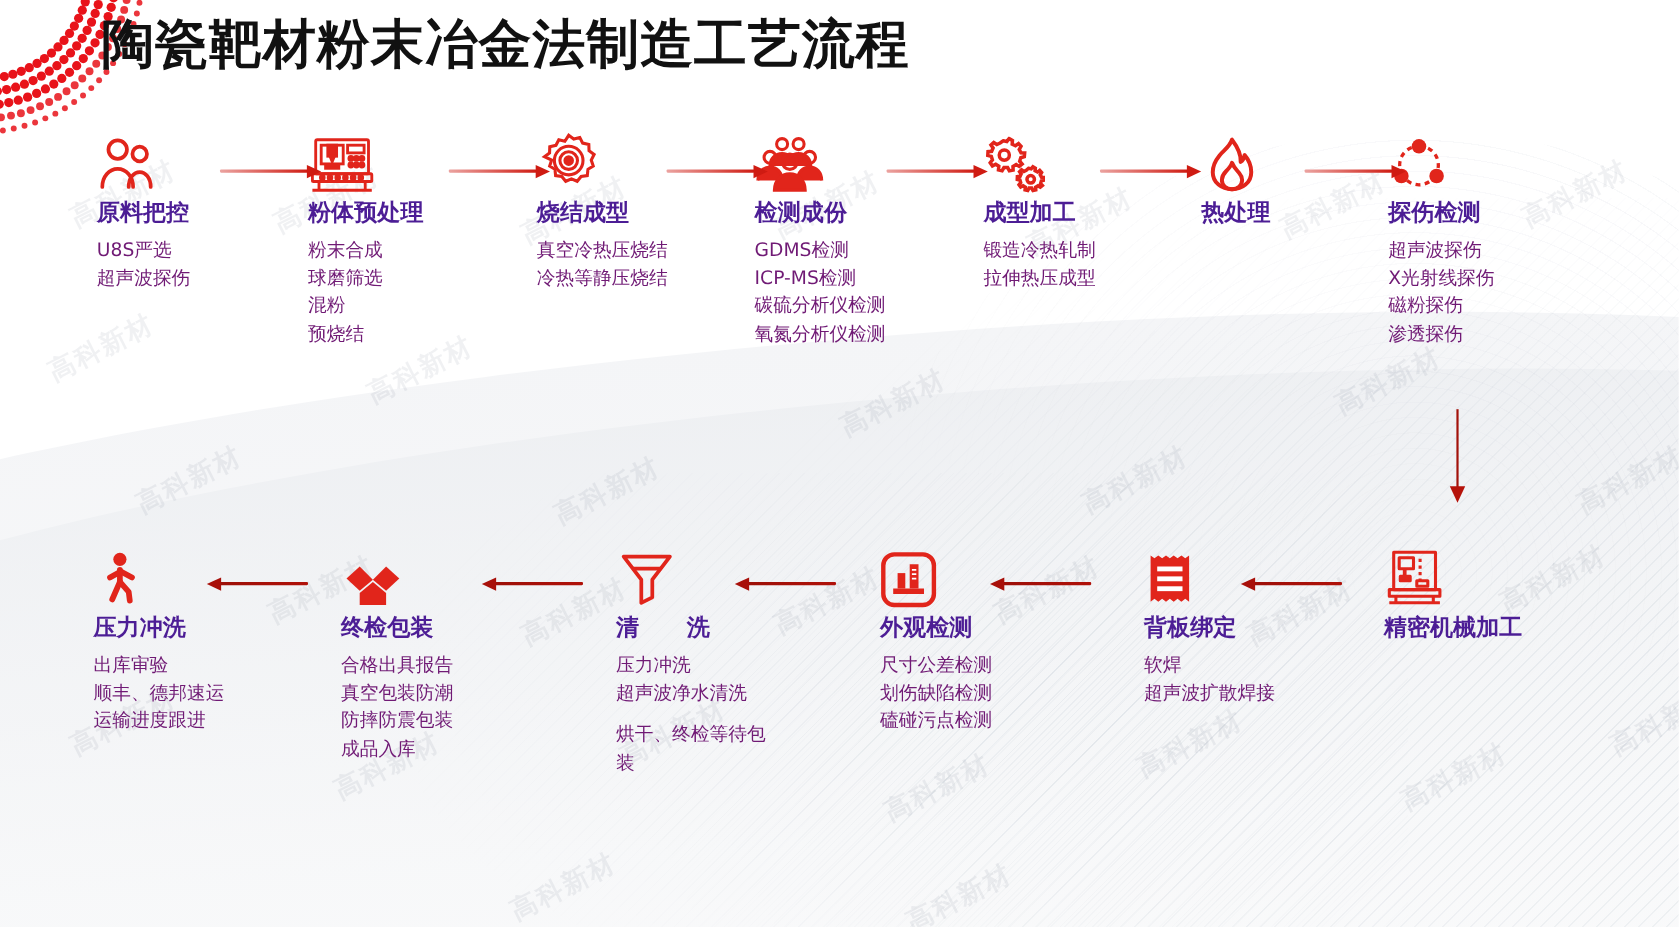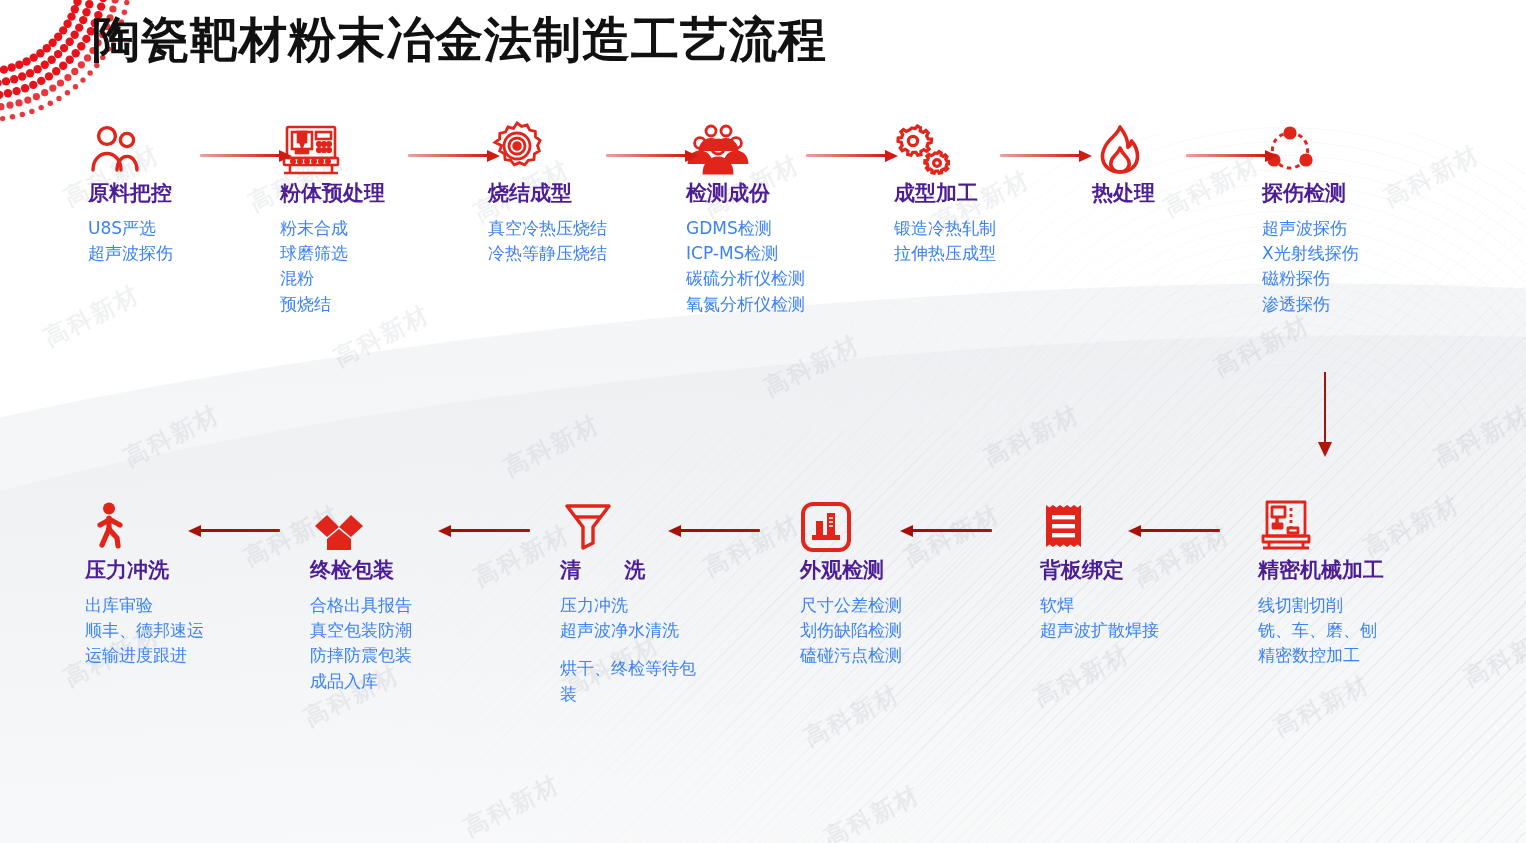--- a/index.html
+++ b/index.html
@@ -76,21 +76,21 @@
   #row-bottom{top:495px;}
 
   .step{position:absolute;top:0;}
   .step-icon{height:58px;display:flex;align-items:flex-end;margin-bottom:6px;}
   .step-title{
     font-size:21px;font-weight:700;color:#4c1d95;
     font-family:"DejaVu Sans",sans-serif;
     white-space:nowrap;margin-bottom:11px;line-height:1.1;
   }
   .step-title.spaced{letter-spacing:18px;}
-  .step-lines{font-size:17px;color:#3b82f6;line-height:1.48;font-family:"DejaVu Sans",sans-serif;}
+  .step-lines{font-size:17px;color:#701a75;line-height:1.48;font-family:"DejaVu Sans",sans-serif;}
   .step-lines div{white-space:nowrap;}
   .step-lines div.wrap{white-space:normal;margin-top:13px;}
 
   
   .arrow-h{position:absolute;height:14px;}
   .arrow-h .bar{
     position:absolute;top:6px;height:2.6px;border-radius:1px;
   }
   .arrow-h.right .bar{left:0;right:12px;background:linear-gradient(90deg,#eba3a0,#cf1b12);}
   .arrow-h.right .head{
@@ -540,25 +540,20 @@
       <path d="M19 20v6" stroke-width="3.4"></path>
       <path d="M15 27h9v4h-9z" fill="#e1251b"></path>
       <path d="M33 11v22" stroke-dasharray="3 3"></path>
       <rect x="30" y="31" width="10" height="5"></rect>
       <rect x="5" y="39" width="46" height="6"></rect>
       <path d="M11 45v6M45 45v6M5 51h46"></path>
           </g>
         </svg>
       </div>
       <div class="step-title">精密机械加工</div>
-      <div class="step-lines">
-        <div>线切割切削</div>
-        <div>铣、车、磨、刨</div>
-        <div>精密数控加工</div>
-      </div>
     </div>
     <div class="arrow-h left" style="left: 188px; top: 28px; width: 92px;">
       <div class="bar"></div>
       <div class="head"></div>
     </div>
     <div class="arrow-h left" style="left: 438px; top: 28px; width: 92px;">
       <div class="bar"></div>
       <div class="head"></div>
     </div>
     <div class="arrow-h left" style="left: 668px; top: 28px; width: 92px;">

